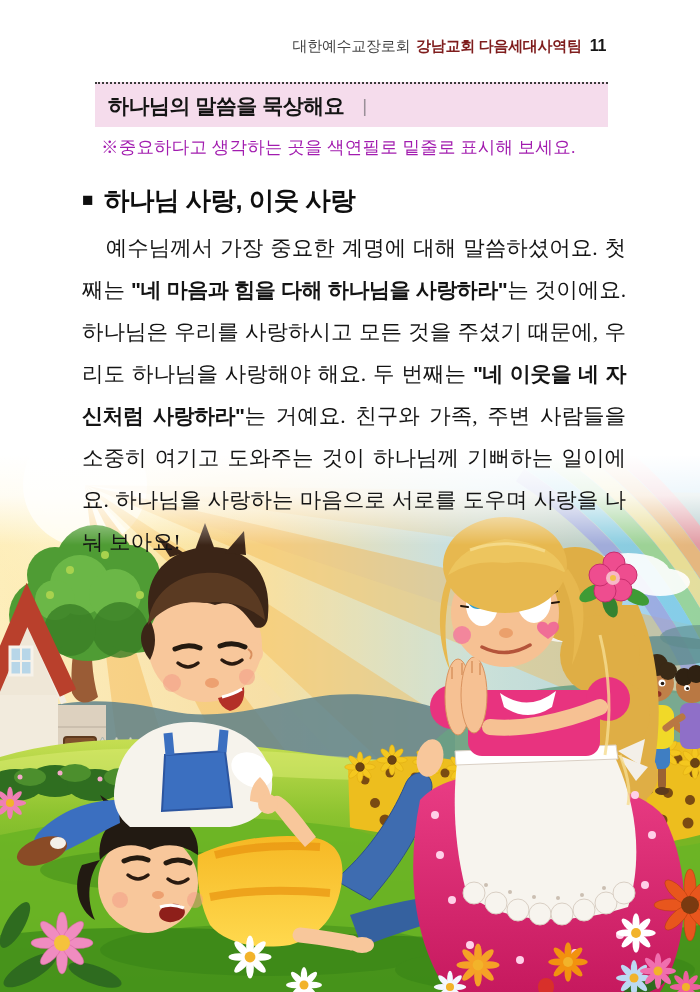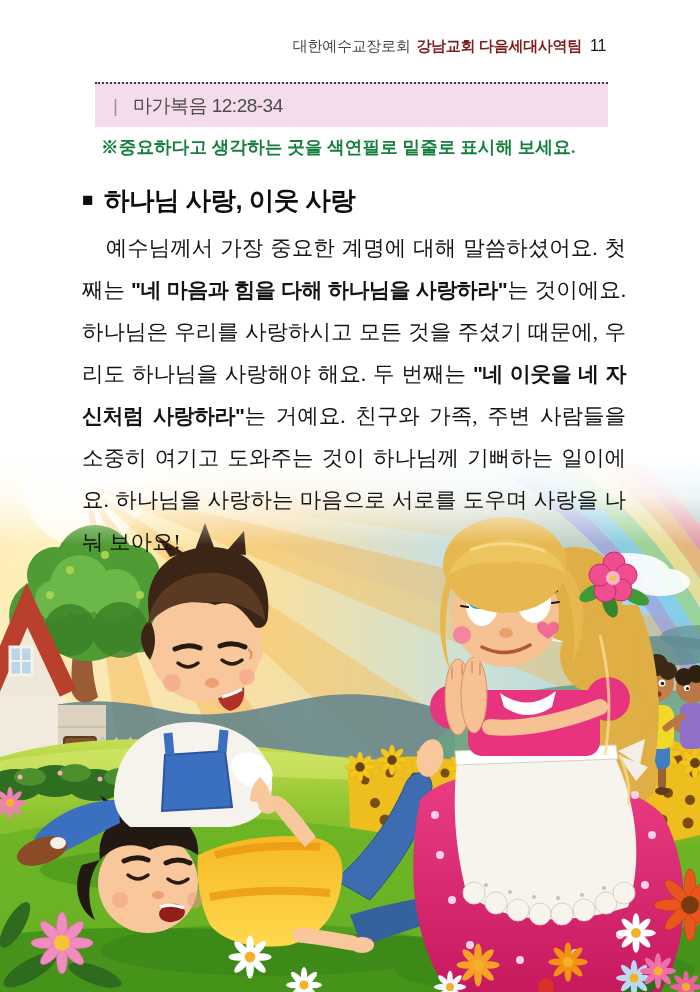--- a/index.html
+++ b/index.html
@@ -6,33 +6,33 @@
   body{
     width:700px;height:992px;position:relative;overflow:hidden;
     background:#ffffff;
     font-family:"Liberation Sans",sans-serif;
   }
   .page-header{
     position:absolute;top:37px;right:94px;z-index:3;
     font-size:15px;color:#454545;letter-spacing:-0.3px;white-space:nowrap;
   }
   .page-header .team{font-weight:700;color:#7f1d1d;margin-left:6px;}
-  .page-header .pagenum{font-weight:400;color:#161616;margin-left:8px;font-size:16px;}
+  .page-header .pagenum{font-weight:700;color:#161616;margin-left:8px;font-size:16px;}
   .banner{
     position:absolute;left:95px;top:82px;width:513px;height:45px;z-index:3;
     background:#f5dcec;border-top:2px dotted #3a3a3a;box-sizing:border-box;
     display:flex;align-items:center;
   }
   .banner-title{font-weight:700;font-size:21px;color:#141414;margin-left:13px;letter-spacing:-0.5px;}
   .banner-sep{color:#9a8f98;margin:0 15px 0 18px;font-size:19px;font-weight:300;}
   .banner-ref{font-size:19px;color:#4c4c4c;letter-spacing:-0.5px;}
   .notice{
     position:absolute;left:101px;top:135px;z-index:3;
     font-family:"Liberation Serif","DejaVu Serif",serif;
-    font-size:17.5px;color:#15803d;letter-spacing:0.2px;font-weight:bold;
+    font-size:17.5px;color:#a21caf;letter-spacing:0.2px;
   }
   .section-title{
     position:absolute;left:82px;top:183px;z-index:3;
     font-weight:700;font-size:25.5px;color:#0e0e0e;letter-spacing:-0.5px;
   }
   .section-title .bullet{font-size:19px;vertical-align:3px;margin-right:11px;}
   .body-text{
     position:absolute;left:82px;top:227px;width:544px;z-index:2;
     font-family:"Liberation Serif","DejaVu Serif",serif;
     font-size:21.5px;line-height:42px;color:#141414;
@@ -47,22 +47,22 @@
   }
 </style>
 </head>
 <body>
 
 <div class="page-header">
   <span>대한예수교장로회</span><span class="team">강남교회 다음세대사역팀</span><span class="pagenum">11</span>
 </div>
 
 <div class="banner">
+  <span class="banner-title">하나님의 말씀을 묵상해요</span>
   <span class="banner-sep">|</span>
-  <span class="banner-ref">마가복음 12:28-34</span>
 </div>
 
 <div class="notice">※중요하다고 생각하는 곳을 색연필로 밑줄로 표시해 보세요.</div>
 
 <div class="section-title">
   <span class="bullet">■</span><span>하나님 사랑, 이웃 사랑</span>
 </div>
 
 <div class="body-text"><span>예수님께서 가장 중요한 계명에 대해 말씀하셨어요. 첫째는 </span><span class="bq">"네 마음과 힘을 다해 하나님을 사랑하라"</span><span>는 것이에요. 하나님은 우리를 사랑하시고 모든 것을 주셨기 때문에, 우리도 하나님을 사랑해야 해요. 두 번째는 </span><span class="bq">"네 이웃을 네 자신처럼 사랑하라"</span><span>는 거예요. 친구와 가족, 주변 사람들을 소중히 여기고 도와주는 것이 하나님께 기뻐하는 일이에요. 하나님을 사랑하는 마음으로 서로를 도우며 사랑을 나눠 보아요!</span></div>
 

